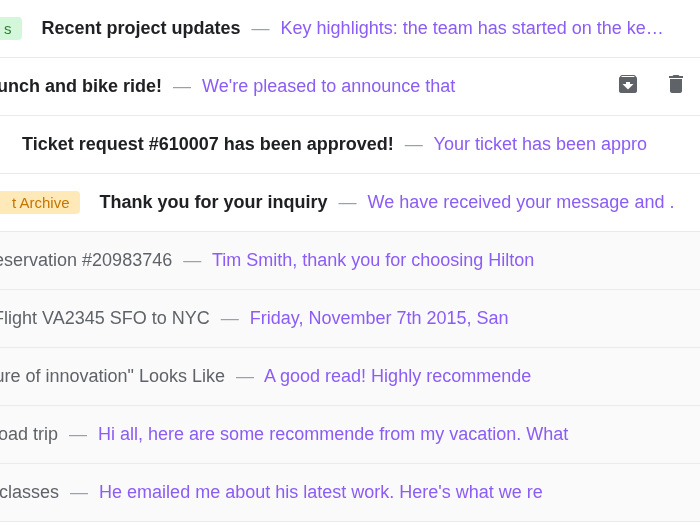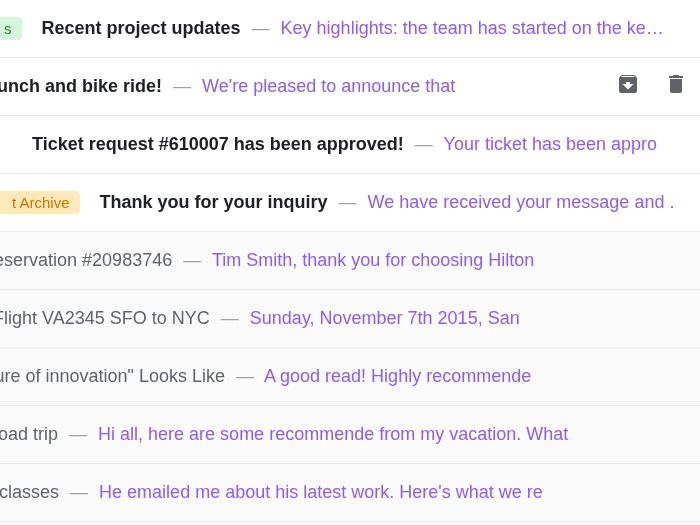--- a/index.html
+++ b/index.html
@@ -53,21 +53,21 @@
     }
     .row-actions svg { width: 24px; height: 24px; fill: #5f6368; }
 
     
     .r1 { padding-left: 0; }
     .r1 .label { margin-left: -30px; padding-left: 34px; }
 
     
     .offset-small .row-text { margin-left: -100px; }
     .r3 .row-text { margin-left: 0; }
-    .r3 { padding-left: 24px; }
+    .r3 { padding-left: 14px; }
     .r4 .label { margin-left: -72px; padding-left: 76px; }
 
     
     .read { background: #fafafa; }
   </style>
 </head>
 <body>
 
 <div class="email-list">
 
@@ -122,21 +122,21 @@
       <span class="subject-regular">pcoming Reservation #20983746</span>
       <span class="dash">—</span>
       <span class="preview">Tim Smith, thank you for choosing Hilton</span>
     </span>
   </div>
 
   <div class="email-row read offset-small">
     <span class="row-text">
       <span class="subject-regular">mation for Flight VA2345 SFO to NYC</span>
       <span class="dash">—</span>
-      <span class="preview">Sunday, November 7th 2015, San</span>
+      <span class="preview">Friday, November 7th 2015, San</span>
     </span>
   </div>
 
   <div class="email-row read offset-small">
     <span class="row-text">
       <span class="subject-regular">hat "the future of innovation" Looks Like</span>
       <span class="dash">—</span>
       <span class="preview">A good read! Highly recommende</span>
     </span>
   </div>

